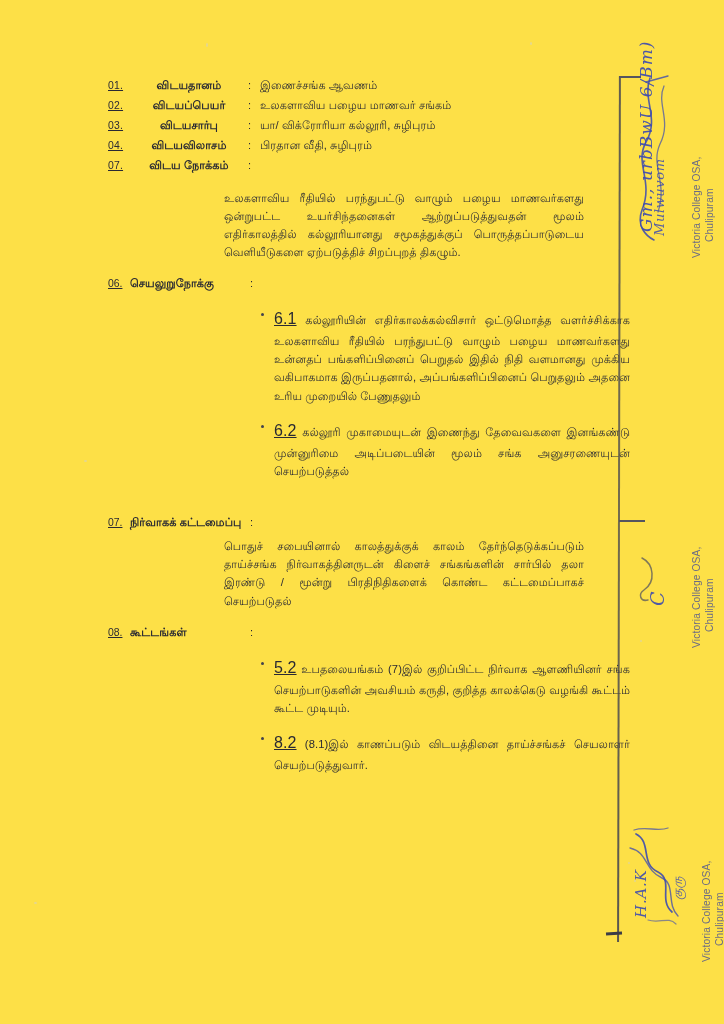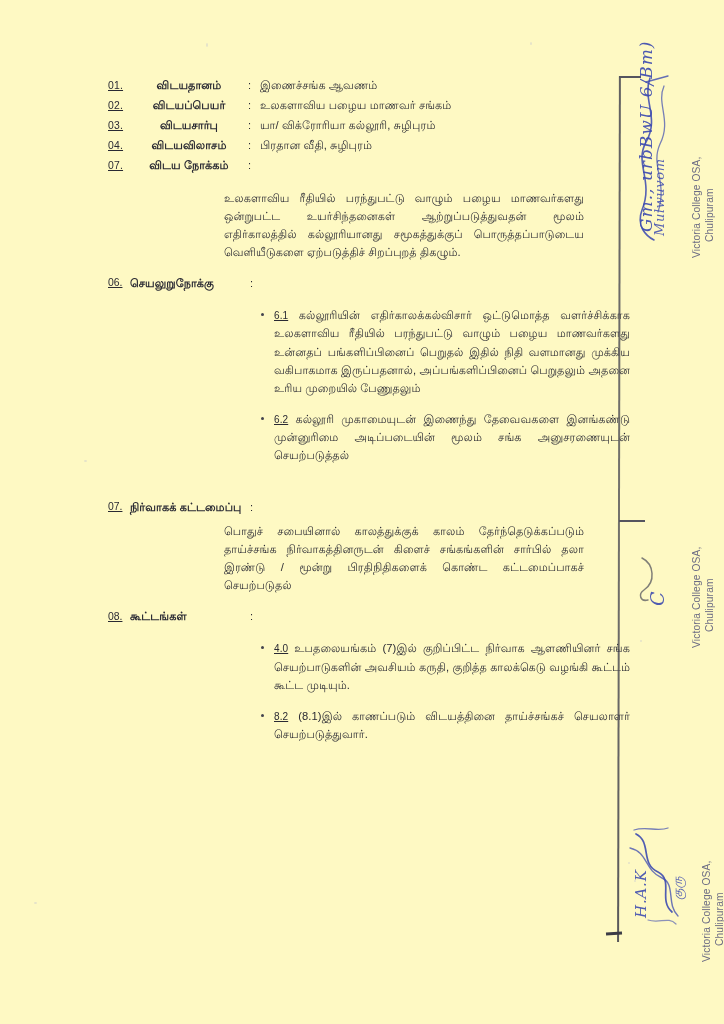--- a/index.html
+++ b/index.html
@@ -7,21 +7,21 @@
     padding: 0;
     background: #ffffff;
   }
   body {
     font-family: "Liberation Sans", "DejaVu Sans", sans-serif;
   }
   #page {
     position: relative;
     width: 724px;
     height: 1024px;
-    background: #fef9c3;
+    background: #fde047;
     overflow: hidden;
   }
 
   
   .speck {
     position: absolute;
     background: #cfcfcf;
     border-radius: 50%;
     opacity: .55;
   }
@@ -81,21 +81,21 @@
     font-size: 11.2px;
     line-height: 1.62;
     letter-spacing: .1px;
     margin: 0;
   }
   .para + .para { margin-top: 0; }
 
   
   .section-row {
     display: flex;
-    align-items: center;
+    align-items: flex-end;
   }
   .section-num {
     flex: 0 0 auto;
     width: 22px;
     text-decoration: underline;
     text-underline-offset: 1px;
     font-size: 10.4px;
   }
   .section-label {
     flex: 0 0 auto;
@@ -133,21 +133,21 @@
     left: 1px;
     top: 7px;
     width: 3px;
     height: 3px;
     background: #43434d;
     border-radius: 50%;
   }
   .clause-id {
     text-decoration: underline;
     text-underline-offset: 1px;
-    font-size: 10px;
+    font-size: 16px;
   }
 
   .gap-sm { height: 9px; }
   .gap-md { height: 17px; }
   .gap-lg { height: 24px; }
 
   
   .margin-rule {
     position: absolute;
     left: 618px;
@@ -349,21 +349,21 @@
       <span class="section-num">08.</span>
       <span class="section-label">கூட்டங்கள்</span>
       <span class="section-colon">:</span>
     </div>
 
     <div class="gap-md"></div>
 
     <ul class="clause-list">
       <li class="clause">
         <span class="clause-bullet"></span>
-        <span class="clause-id">4.0</span>
+        <span class="clause-id">5.2</span>
         <span>உபதலையங்கம் (7)இல் குறிப்பிட்ட நிர்வாக ஆளணியினர் சங்க செயற்பாடுகளின் அவசியம் கருதி, குறித்த காலக்கெடு வழங்கி கூட்டம் கூட்ட முடியும்.</span>
       </li>
       <li class="clause">
         <span class="clause-bullet"></span>
         <span class="clause-id">8.2</span>
         <span>(8.1)இல் காணப்படும் விடயத்தினை தாய்ச்சங்கச் செயலாளர் செயற்படுத்துவார்.</span>
       </li>
     </ul>
 
   </div>

